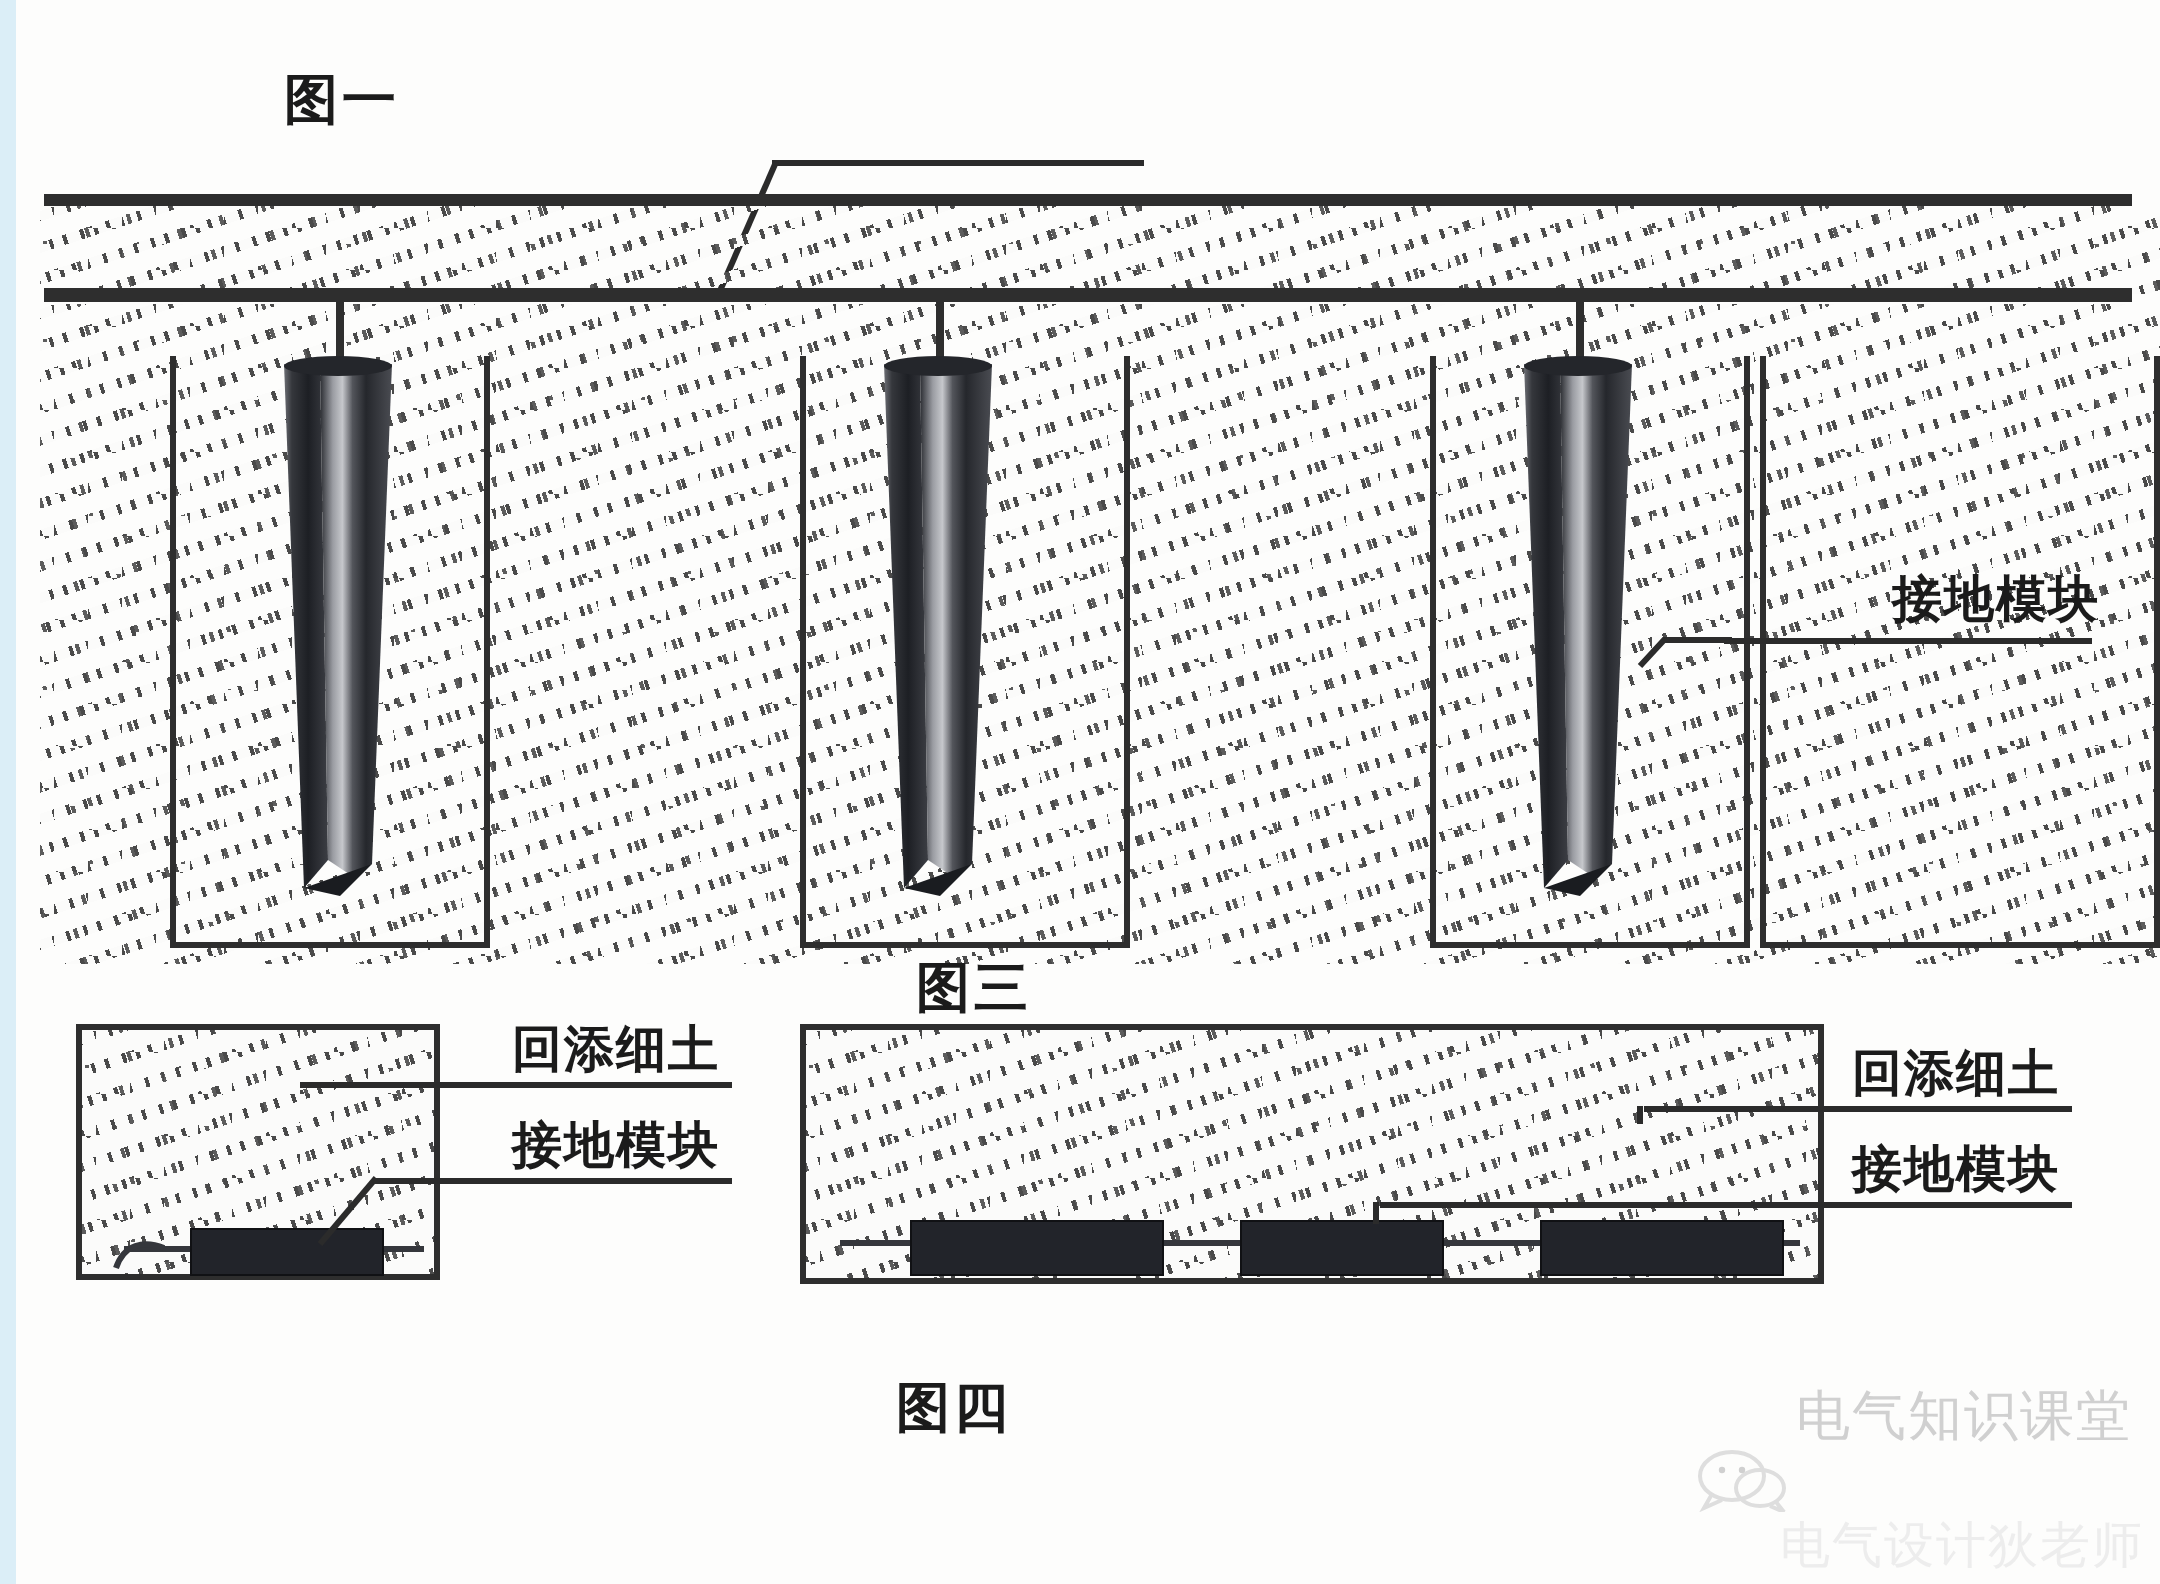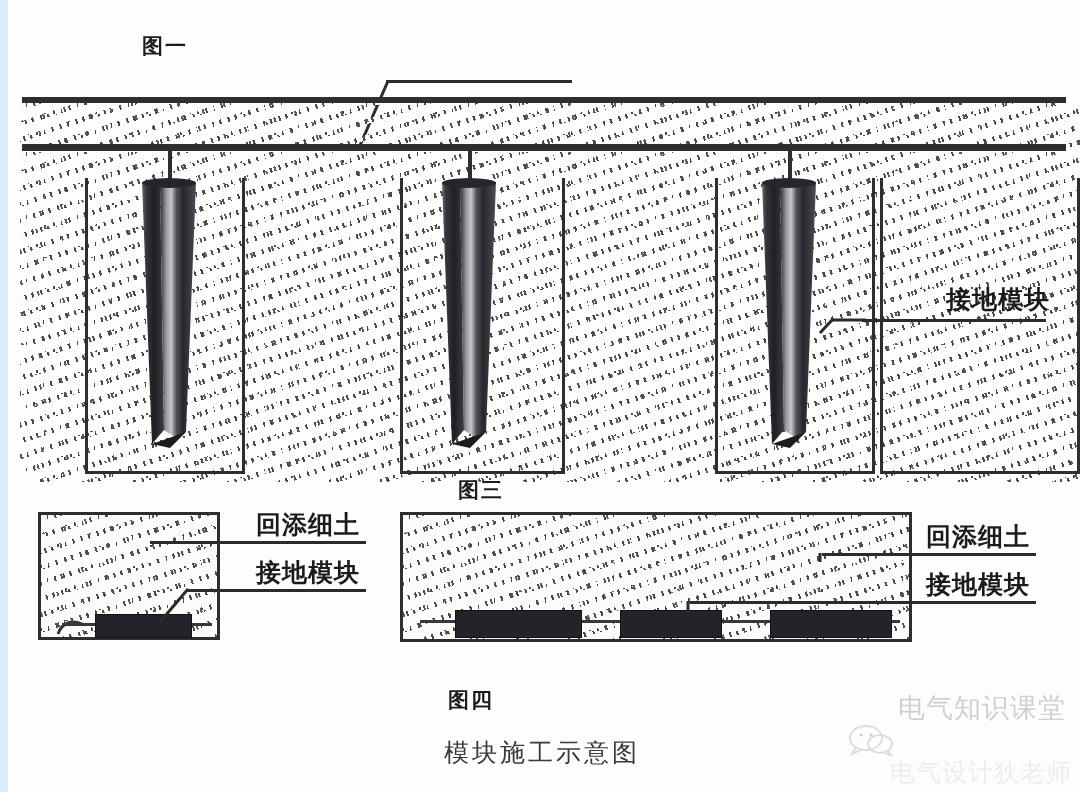--- a/index.html
+++ b/index.html
@@ -28,21 +28,21 @@
 
   
   .cn {
     position: absolute;
     font-family: "DejaVu Sans", "Liberation Sans", sans-serif;
     color: #1b1b1b;
     white-space: nowrap;
     font-weight: 700;
     letter-spacing: 1px;
   }
-  .fig-label { font-size: 21px; font-weight: 700; letter-spacing: 2px; }
+  .fig-label { font-size: 27px; font-weight: 700; letter-spacing: 2px; }
   .annot     { font-size: 25px; font-weight: 700; letter-spacing: 1px; }
   .caption   { font-size: 25px; font-weight: 400; letter-spacing: 3px;
                font-family: "DejaVu Serif", "Liberation Serif", serif; color:#3a3a3a;}
 
   
   .hline {
     position: absolute;
     background: #2e2e2e;
   }
 
@@ -246,21 +246,20 @@
   <div class="leader" style="left:690px; top:601px; width:346px; height:3px;"></div>
   <svg style="position:absolute; left:818px; top:550px; width:16px; height:14px;">
     <line x1="2" y1="12" x2="2" y2="3" stroke="#2b2b2b" stroke-width="3"></line>
   </svg>
   <svg style="position:absolute; left:686px; top:598px; width:16px; height:16px;">
     <line x1="2" y1="14" x2="2" y2="3" stroke="#2b2b2b" stroke-width="3"></line>
   </svg>
 
   <div class="cn fig-label" style="left:448px; top:686px;">图四</div>
 
-  <div class="cn caption" style="left:444px; top:736px;">模块施工示意图</div>
 
   <svg style="position:absolute; left:848px; top:722px; width:48px; height:34px;">
     <ellipse cx="18" cy="16" rx="16" ry="12" fill="none" stroke="#dedede" stroke-width="2"></ellipse>
     <path d="M8,25 L4,32 L13,28" fill="none" stroke="#dedede" stroke-width="2"></path>
     <ellipse cx="32" cy="22" rx="12" ry="9" fill="none" stroke="#dedede" stroke-width="2"></ellipse>
     <path d="M40,29 L44,34 L37,31" fill="none" stroke="#dedede" stroke-width="2"></path>
     <circle cx="13" cy="13" r="1.6" fill="#d0d0d0"></circle>
     <circle cx="23" cy="13" r="1.6" fill="#d0d0d0"></circle>
   </svg>
   <div class="wm wm-main" style="left:898px; top:690px;">电气知识课堂</div>

